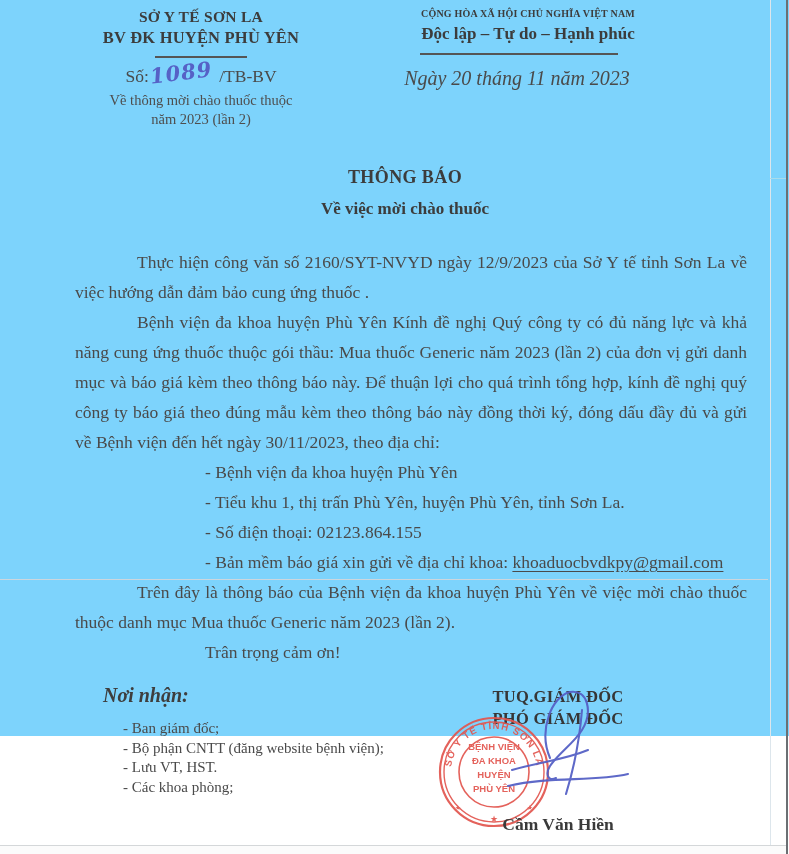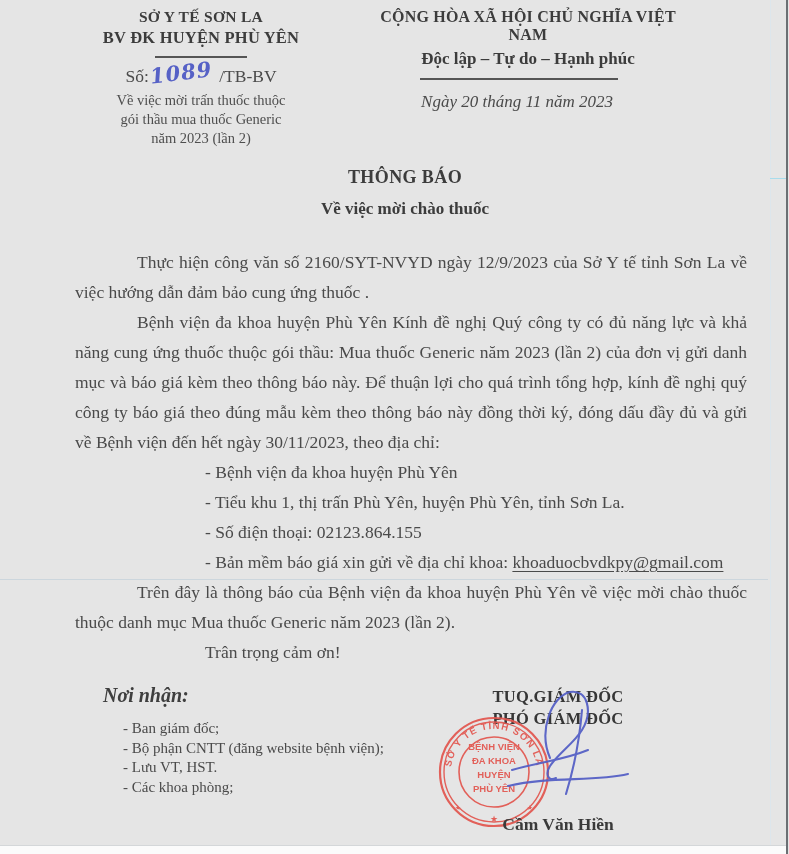--- a/index.html
+++ b/index.html
@@ -1,18 +1,18 @@
 <!DOCTYPE html>
 <html><head>
 <meta charset="utf-8">
 <style>
   html,body{margin:0;padding:0;}
   body{width:789px;height:854px;background:#ffffff;overflow:hidden;
        font-family:"Liberation Serif","DejaVu Serif",serif;color:#474747;}
-  .page{position:relative;width:789px;height:854px;background:#e5e5e5;text-decoration:underline;}
+  .page{position:relative;width:789px;height:736px;background:#7dd3fc;text-decoration:underline;}
 
   
   .scan-hline{position:absolute;left:0;top:579px;width:768px;height:1px;background:#ccd6dd;}
   .scan-vline-light{position:absolute;left:770px;top:0;width:1px;height:854px;background:#dde6ec;}
   .scan-vline-dark{position:absolute;left:786px;top:0;width:2px;height:854px;background:#6b6f73;}
   .scan-tick{position:absolute;left:770px;top:178px;width:16px;height:1px;background:#a8dcec;}
   .scan-bottomline{position:absolute;left:0;top:845px;width:786px;height:1px;background:#d4d7d9;}
   .scan-bottomarea{position:absolute;left:0;top:846px;width:786px;height:8px;background:#fbfbfb;}
 
   
@@ -20,24 +20,24 @@
   .org-parent{font-weight:bold;font-size:15.5px;color:#3c3c3c;letter-spacing:.3px;}
   .org-name{font-weight:bold;font-size:16.5px;color:#3c3c3c;margin-top:2px;letter-spacing:.2px;text-align:center;}
   .rule-left{width:92px;height:2px;background:#555;margin:8px auto 4px auto;}
   .doc-number{font-size:17.5px;color:#4a4a4a;margin-top:2px;}
   .hand-number{display:inline-block;color:#5661c6;font-style:italic;font-size:21px;
                transform:rotate(-7deg) translateY(-2px);letter-spacing:1px;margin:0 7px 0 1px;
                font-family:"DejaVu Serif",serif;font-weight:bold;}
   .doc-subject{font-size:14.5px;color:#4e4e4e;line-height:19px;margin-top:4px;}
 
   .hdr-right{position:absolute;left:378px;top:8px;width:300px;text-align:center;}
-  .motto1{font-weight:bold;font-size:16px;color:#3c3c3c;letter-spacing:.2px;}
+  .motto1{font-weight:bold;font-size:10px;color:#3c3c3c;letter-spacing:.2px;}
   .motto2{font-weight:bold;font-size:17px;color:#3c3c3c;margin-top:5px;}
   .rule-right{width:198px;height:2px;background:#555;margin:9px auto 0 auto;position:relative;left:-9px;}
-  .date-line{font-style:italic;font-size:17px;color:#4a4a4a;margin-top:12px;position:relative;left:-11px;}
+  .date-line{font-style:italic;font-size:20px;color:#4a4a4a;margin-top:12px;position:relative;left:-11px;}
 
   
   .title-block{position:absolute;left:75px;top:167px;width:660px;text-align:center;}
   .title-main{font-weight:bold;font-size:18px;color:#3c3c3c;letter-spacing:.4px;}
   .title-sub{font-weight:bold;font-size:17px;color:#3c3c3c;margin-top:11px;}
 
   
   .doc-body{position:absolute;left:75px;top:247px;width:672px;font-size:17.5px;
             line-height:30px;color:#4a4a4a;}
   .doc-body p{margin:0;text-align:justify;text-indent:62px;}
@@ -71,22 +71,21 @@
   <div class="scan-bottomarea"></div>
 
   <div class="hdr-left">
     <div class="org-parent">SỞ Y TẾ SƠN LA</div>
     <div class="org-name">BV ĐK HUYỆN PHÙ YÊN</div>
     <div class="rule-left"></div>
     <div class="doc-number">
       <span>Số:</span><span class="hand-number">1089</span><span>/TB-BV</span>
     </div>
     <div class="doc-subject">
-      <div>Về việc mời trấn thuốc thuộc</div>
-      <div>gói thầu mua thuốc Generic</div>
+      <div>Về thông mời chào thuốc thuộc</div>
       <div>năm 2023 (lần 2)</div>
     </div>
   </div>
 
   <div class="hdr-right">
     <div class="motto1">CỘNG HÒA XÃ HỘI CHỦ NGHĨA VIỆT NAM</div>
     <div class="motto2">Độc lập – Tự do – Hạnh phúc</div>
     <div class="rule-right"></div>
     <div class="date-line">Ngày 20  tháng 11 năm 2023</div>
   </div>

